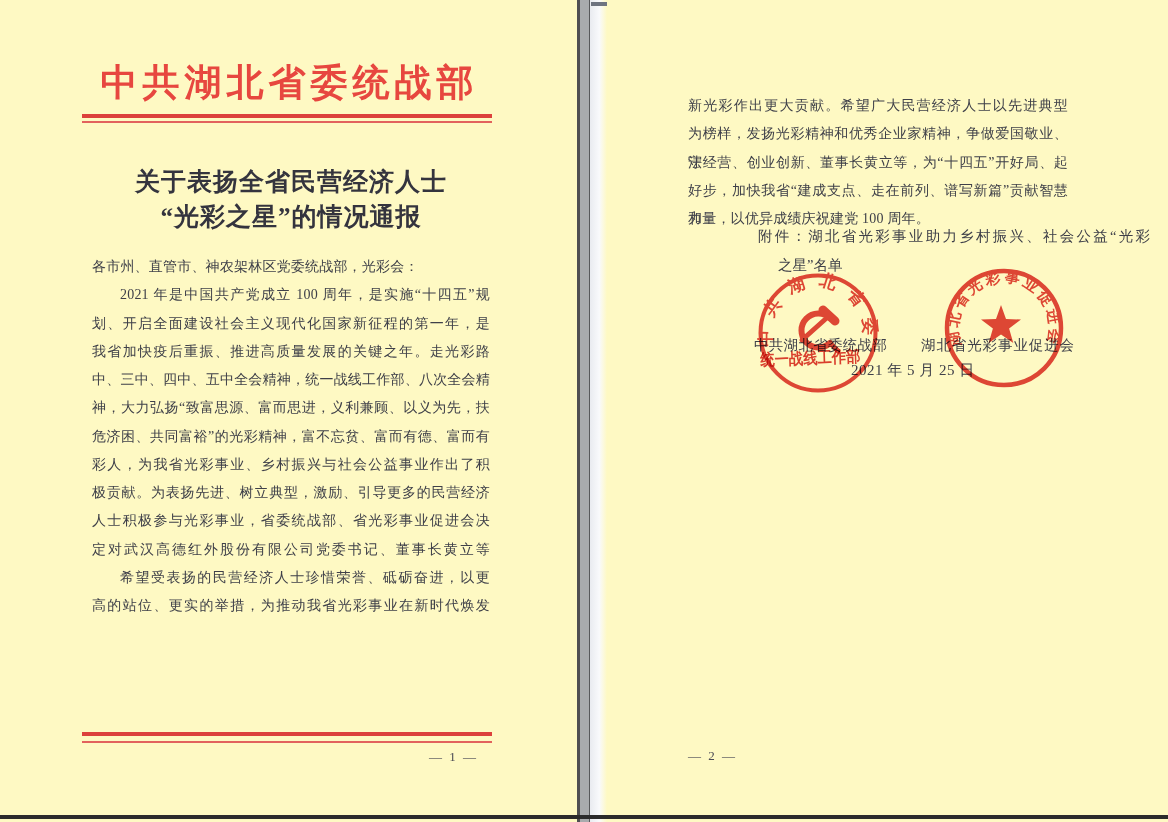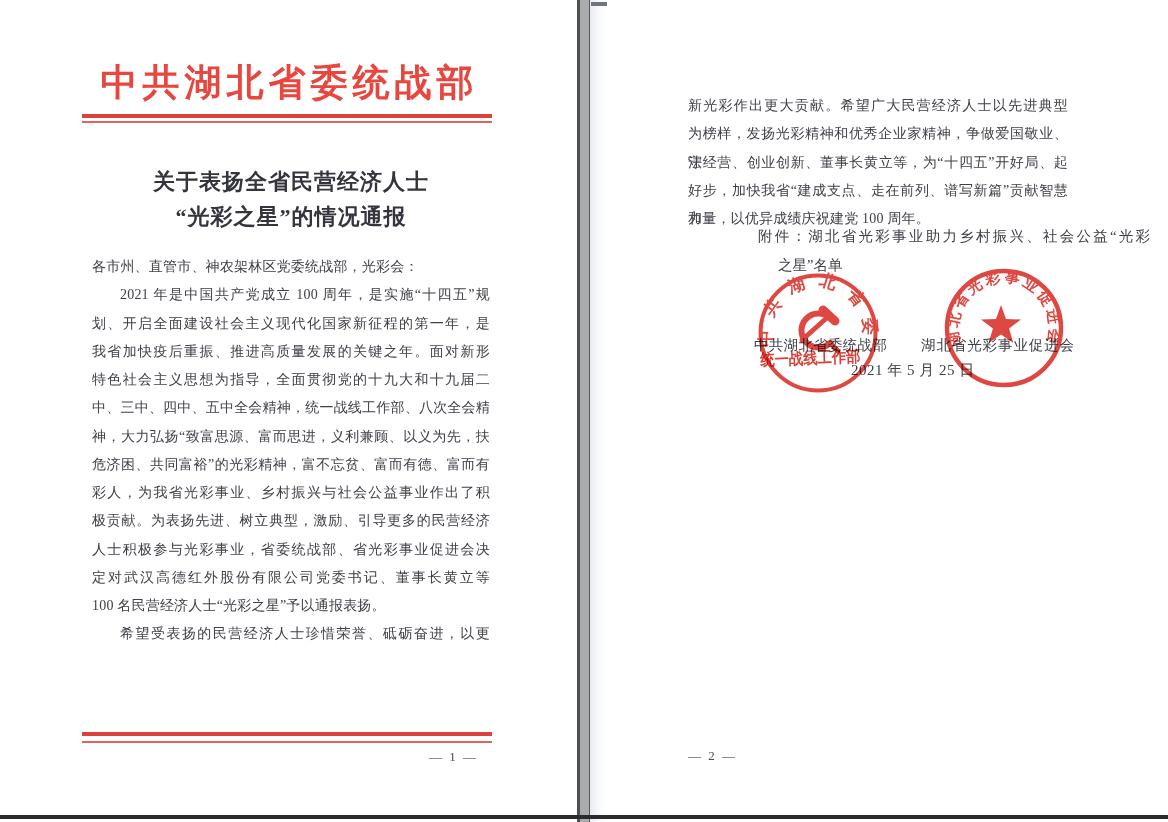--- a/index.html
+++ b/index.html
@@ -1,26 +1,26 @@
 <!DOCTYPE html>
 <html><head>
 <meta charset="utf-8">
 <style>
   html,body{margin:0;padding:0;background:#e8e8e8;}
-  #stage{position:relative;width:1168px;height:822px;background:#ffffff;overflow:hidden;
+  #stage{position:relative;width:1168px;height:822px;background:#fef9c3;overflow:hidden;
          font-family:"Liberation Serif",serif;color:#3f4049;}
   .abs{position:absolute;}
   
   #letterhead{left:82px;top:58px;width:410px;text-align:center;font-size:37px;font-weight:bold;
               letter-spacing:5px;text-indent:5px;color:#e7473f;white-space:nowrap;}
   .redline-thick{height:0;border-top:4.5px solid #dc413c;}
   .redline-thin{height:0;border-top:2px solid #e2625d;}
   
   #doc-title{left:92px;top:164px;width:398px;text-align:center;font-weight:bold;
-             font-size:22px;color:#34343e;}
+             font-size:25px;color:#34343e;}
   #doc-title .tl{line-height:35px;letter-spacing:1px;}
   
   .col{font-size:14px;line-height:28.25px;color:#3f4049;}
   .col .bl{height:28.25px;letter-spacing:.2px;}
   .j{text-align:justify;text-align-last:justify;letter-spacing:0;}
   .ind{text-indent:28px;}
   #col1{left:92px;top:253px;width:398px;}
   #col2{left:688px;top:60px;width:380px;margin-top:32px;}
   
   .att{font-size:14.5px;line-height:28px;}
@@ -64,31 +64,30 @@
 
   <div class="abs" id="doc-title">
     <div class="tl">关于表扬全省民营经济人士</div>
     <div class="tl">“光彩之星”的情况通报</div>
   </div>
 
   <div class="abs col" id="col1">
     <div class="bl">各市州、直管市、神农架林区党委统战部，光彩会：</div>
     <div class="bl j ind">2021 年是中国共产党成立 100 周年，是实施“十四五”规</div>
     <div class="bl j">划、开启全面建设社会主义现代化国家新征程的第一年，是</div>
-    <div class="bl j">我省加快疫后重振、推进高质量发展的关键之年。面对新形</div>
-    <div class="bl j">特色社会主义思想为指导，全面贯彻党的十九大和十九届二</div>
+    <div class="bl j">我省加快疫后重振、推进高质量发展的关键之年。走光彩路</div>
     <div class="bl j">中、三中、四中、五中全会精神，统一战线工作部、八次全会精</div>
     <div class="bl j">神，大力弘扬“致富思源、富而思进，义利兼顾、以义为先，扶</div>
     <div class="bl j">危济困、共同富裕”的光彩精神，富不忘贫、富而有德、富而有</div>
     <div class="bl j">彩人，为我省光彩事业、乡村振兴与社会公益事业作出了积</div>
     <div class="bl j">极贡献。为表扬先进、树立典型，激励、引导更多的民营经济</div>
     <div class="bl j">人士积极参与光彩事业，省委统战部、省光彩事业促进会决</div>
     <div class="bl j">定对武汉高德红外股份有限公司党委书记、董事长黄立等</div>
-    <div class="bl">100 名民营经济人士“光彩之星”予以通报表扬。</div>
     <div class="bl j ind">希望受表扬的民营经济人士珍惜荣誉、砥砺奋进，以更</div>
+    <div class="bl j">高的站位、更实的举措，为推动我省光彩事业在新时代焕发</div>
   </div>
 
   <div class="abs" style="left:82px;top:732px;width:410px;">
     <div class="redline-thick"></div>
     <div class="redline-thin" style="margin-top:5px;"></div>
   </div>
 
   <div class="abs pgnum" id="pg1">— 1 —</div>
 
   <div class="abs" id="spine-l"></div>

